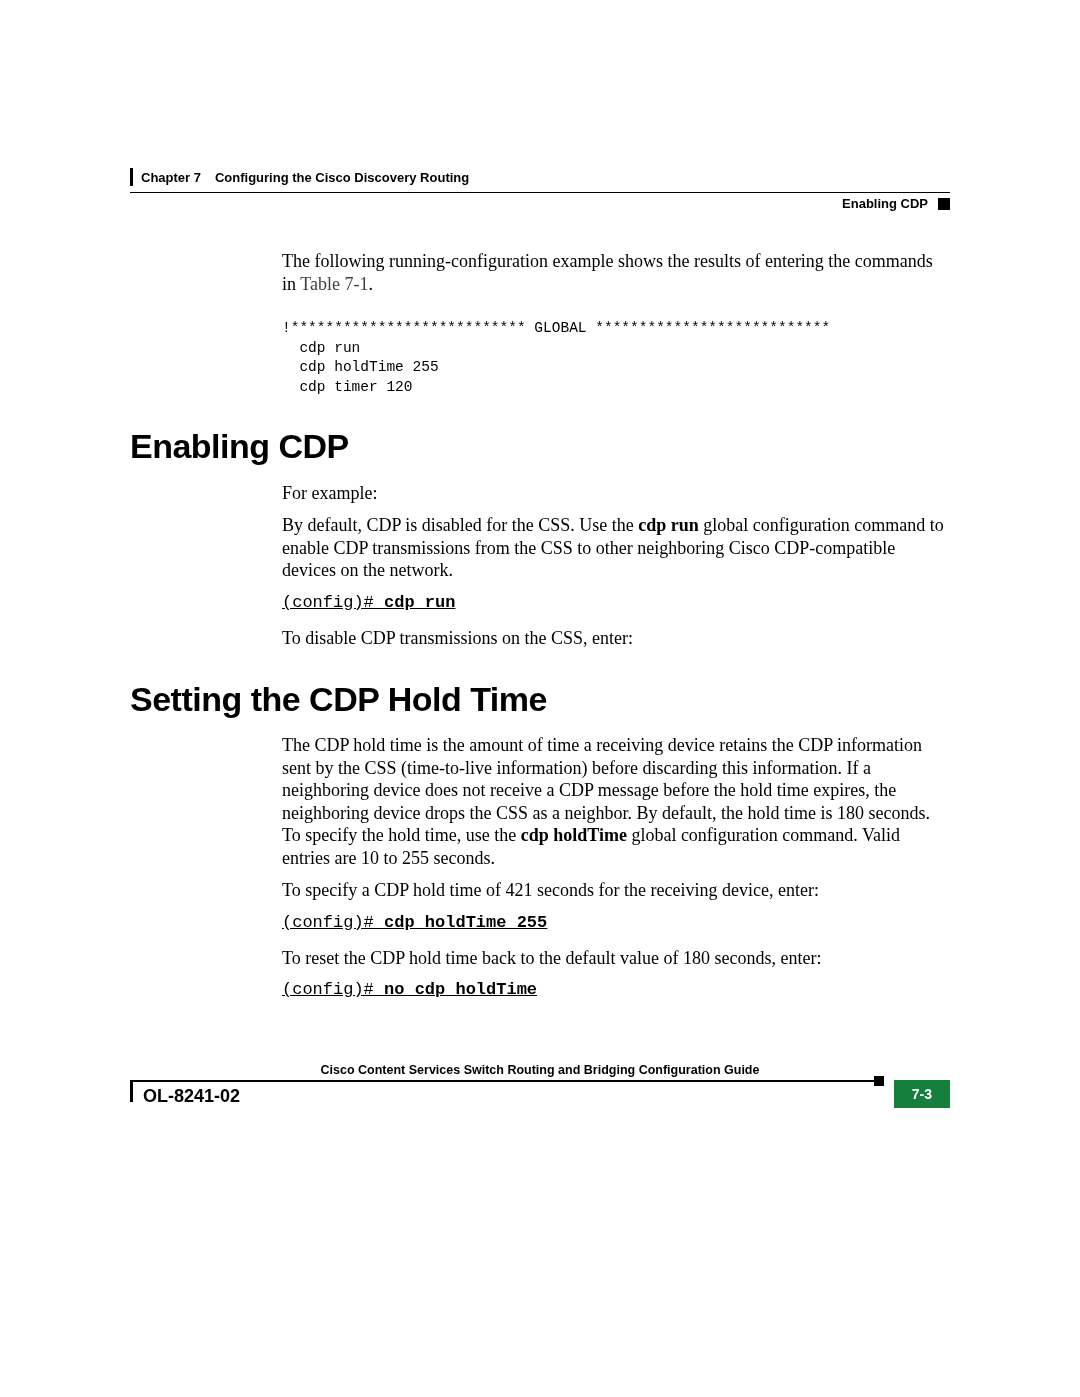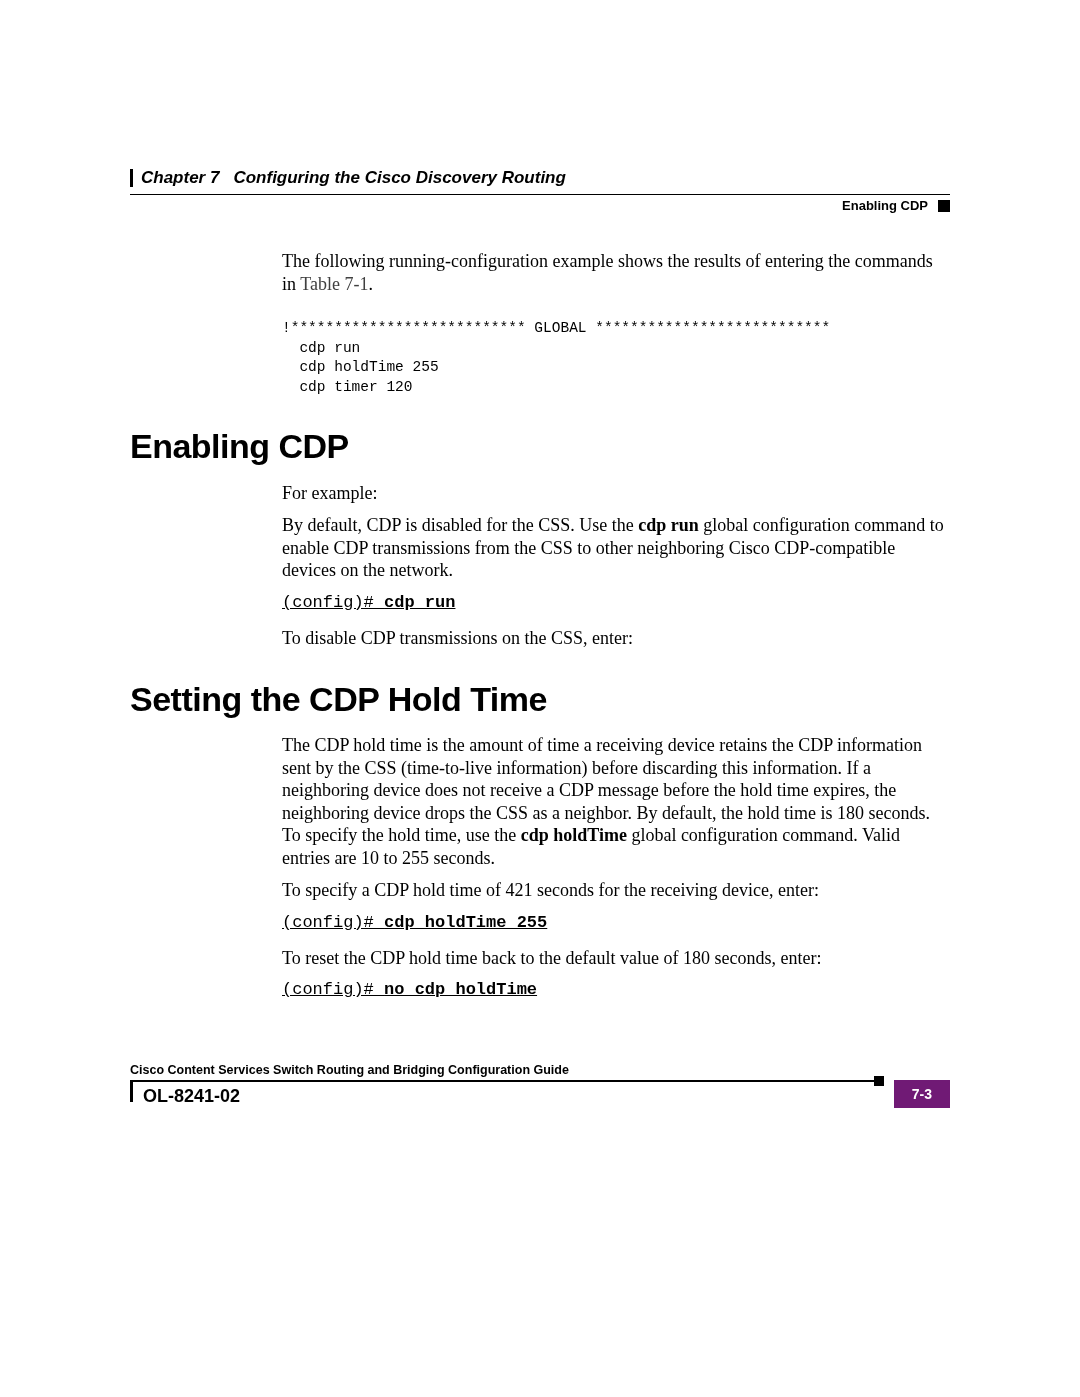--- a/index.html
+++ b/index.html
@@ -19,24 +19,23 @@
   .header {
     position: absolute;
     top: 168px;
     left: 130px;
     right: 130px;
     font-family: Arial, Helvetica, sans-serif;
   }
   .header-top {
     display: flex;
     align-items: center;
-    font-size: 17px;
+    font-size: 13px;
     font-weight: bold;
     margin-bottom: 6px;
-    font-style: italic;
   }
   .header-rule {
     border: none;
     border-top: 1.5px solid #000;
     margin: 0 0 3px 0;
   }
   .header-left-mark {
     display: inline-block;
     width: 3px;
     height: 18px;
@@ -93,21 +92,21 @@
     margin: 0 0 10px 0;
   }
   .footer {
     position: absolute;
     left: 130px;
     right: 130px;
     bottom: 295px;
     font-family: Arial, Helvetica, sans-serif;
   }
   .footer-title {
-    text-align: left;
+    text-align: center;
     font-size: 12.5px;
     font-weight: bold;
     margin-bottom: 3px;
   }
   .footer-bar {
     display: flex;
     align-items: stretch;
     height: 22px;
   }
   .footer-left-stub {
@@ -127,21 +126,21 @@
   }
   .footer-sq {
     width: 10px;
     height: 10px;
     background: #000;
     align-self: flex-start;
     margin-top: -4px;
     margin-right: 10px;
   }
   .footer-page {
-    background: #701a75;
+    background: #15803d;
     color: #fff;
     font-weight: bold;
     font-size: 14px;
     padding: 14px 18px;
     display: flex;
     align-items: center;
   }
 </style>
 </head>
 <body>

